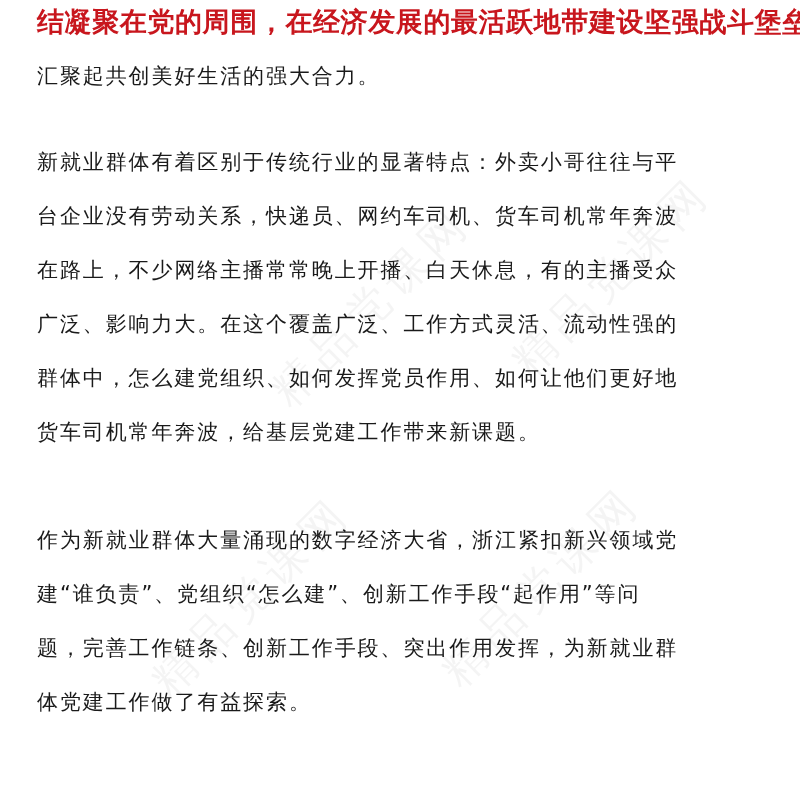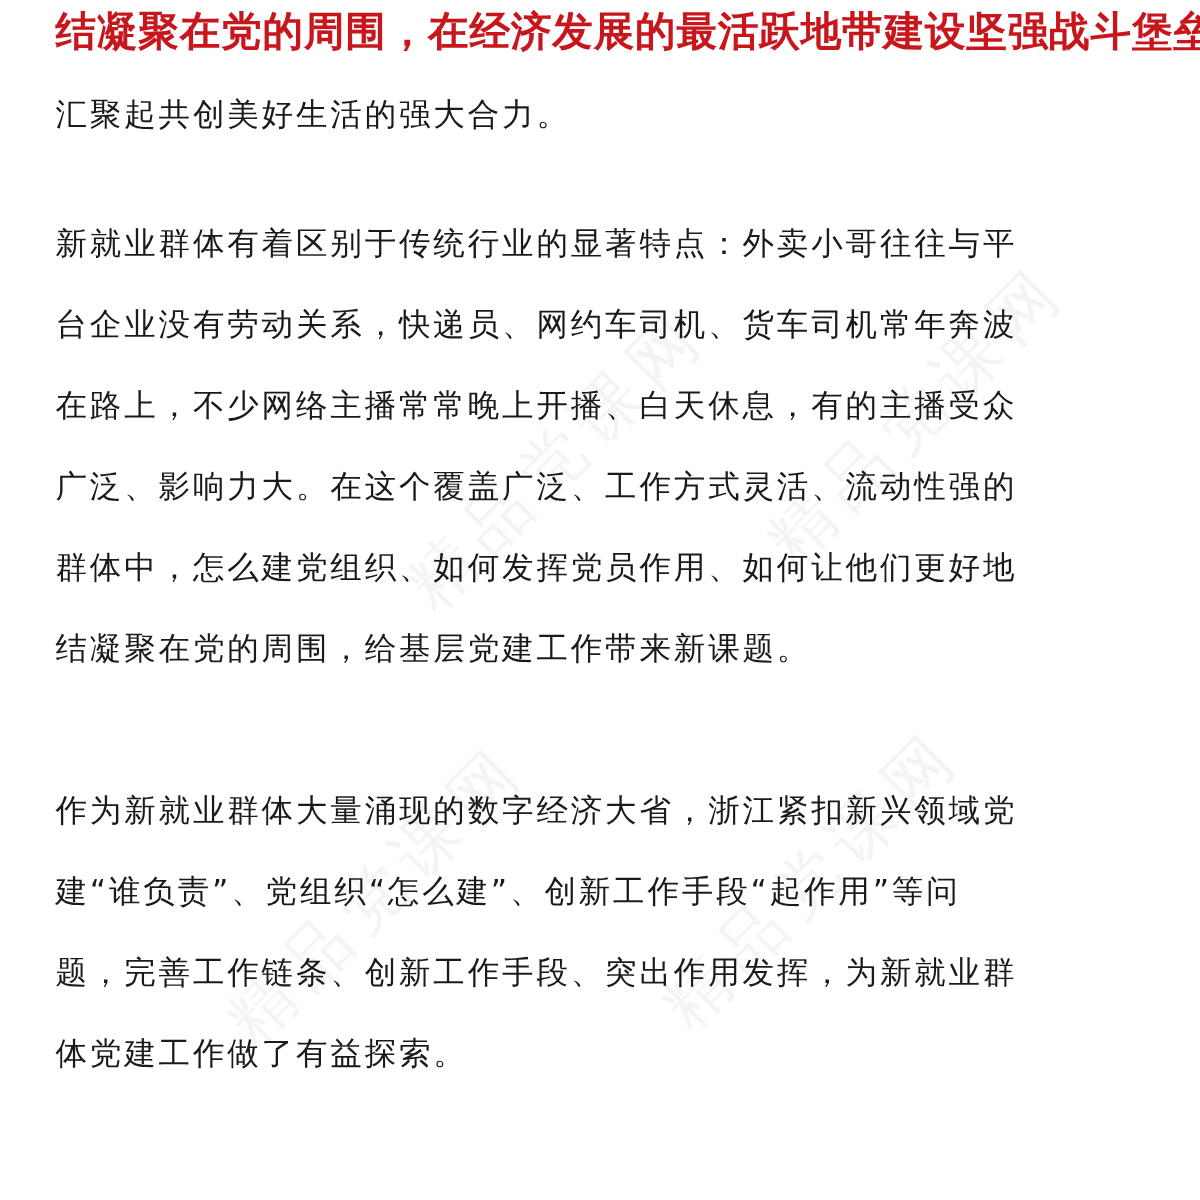--- a/index.html
+++ b/index.html
@@ -61,20 +61,20 @@
     <span>结凝聚在党的周围，在经济发展的最活跃地带建设坚强战斗堡垒</span>
   </div>
 
   <div class="line" style="top:58px;">汇聚起共创美好生活的强大合力。</div>
 
   <div class="line" style="top:144px;">新就业群体有着区别于传统行业的显著特点：外卖小哥往往与平</div>
   <div class="line" style="top:198px;">台企业没有劳动关系，快递员、网约车司机、货车司机常年奔波</div>
   <div class="line" style="top:252px;">在路上，不少网络主播常常晚上开播、白天休息，有的主播受众</div>
   <div class="line" style="top:306px;">广泛、影响力大。在这个覆盖广泛、工作方式灵活、流动性强的</div>
   <div class="line" style="top:360px;">群体中，怎么建党组织、如何发挥党员作用、如何让他们更好地</div>
-  <div class="line" style="top:414px;">结凝聚在党的周围，给基层党建工作带来新课题。</div>
+  <div class="line" style="top:414px;">货车司机常年奔波，给基层党建工作带来新课题。</div>
 
   <div class="line" style="top:522px;">作为新就业群体大量涌现的数字经济大省，浙江紧扣新兴领域党</div>
   <div class="line" style="top:576px;">建“谁负责”、党组织“怎么建”、创新工作手段“起作用”等问</div>
   <div class="line" style="top:630px;">题，完善工作链条、创新工作手段、突出作用发挥，为新就业群</div>
   <div class="line" style="top:684px;">体党建工作做了有益探索。</div>
 
 </div>
 
 </body></html>

